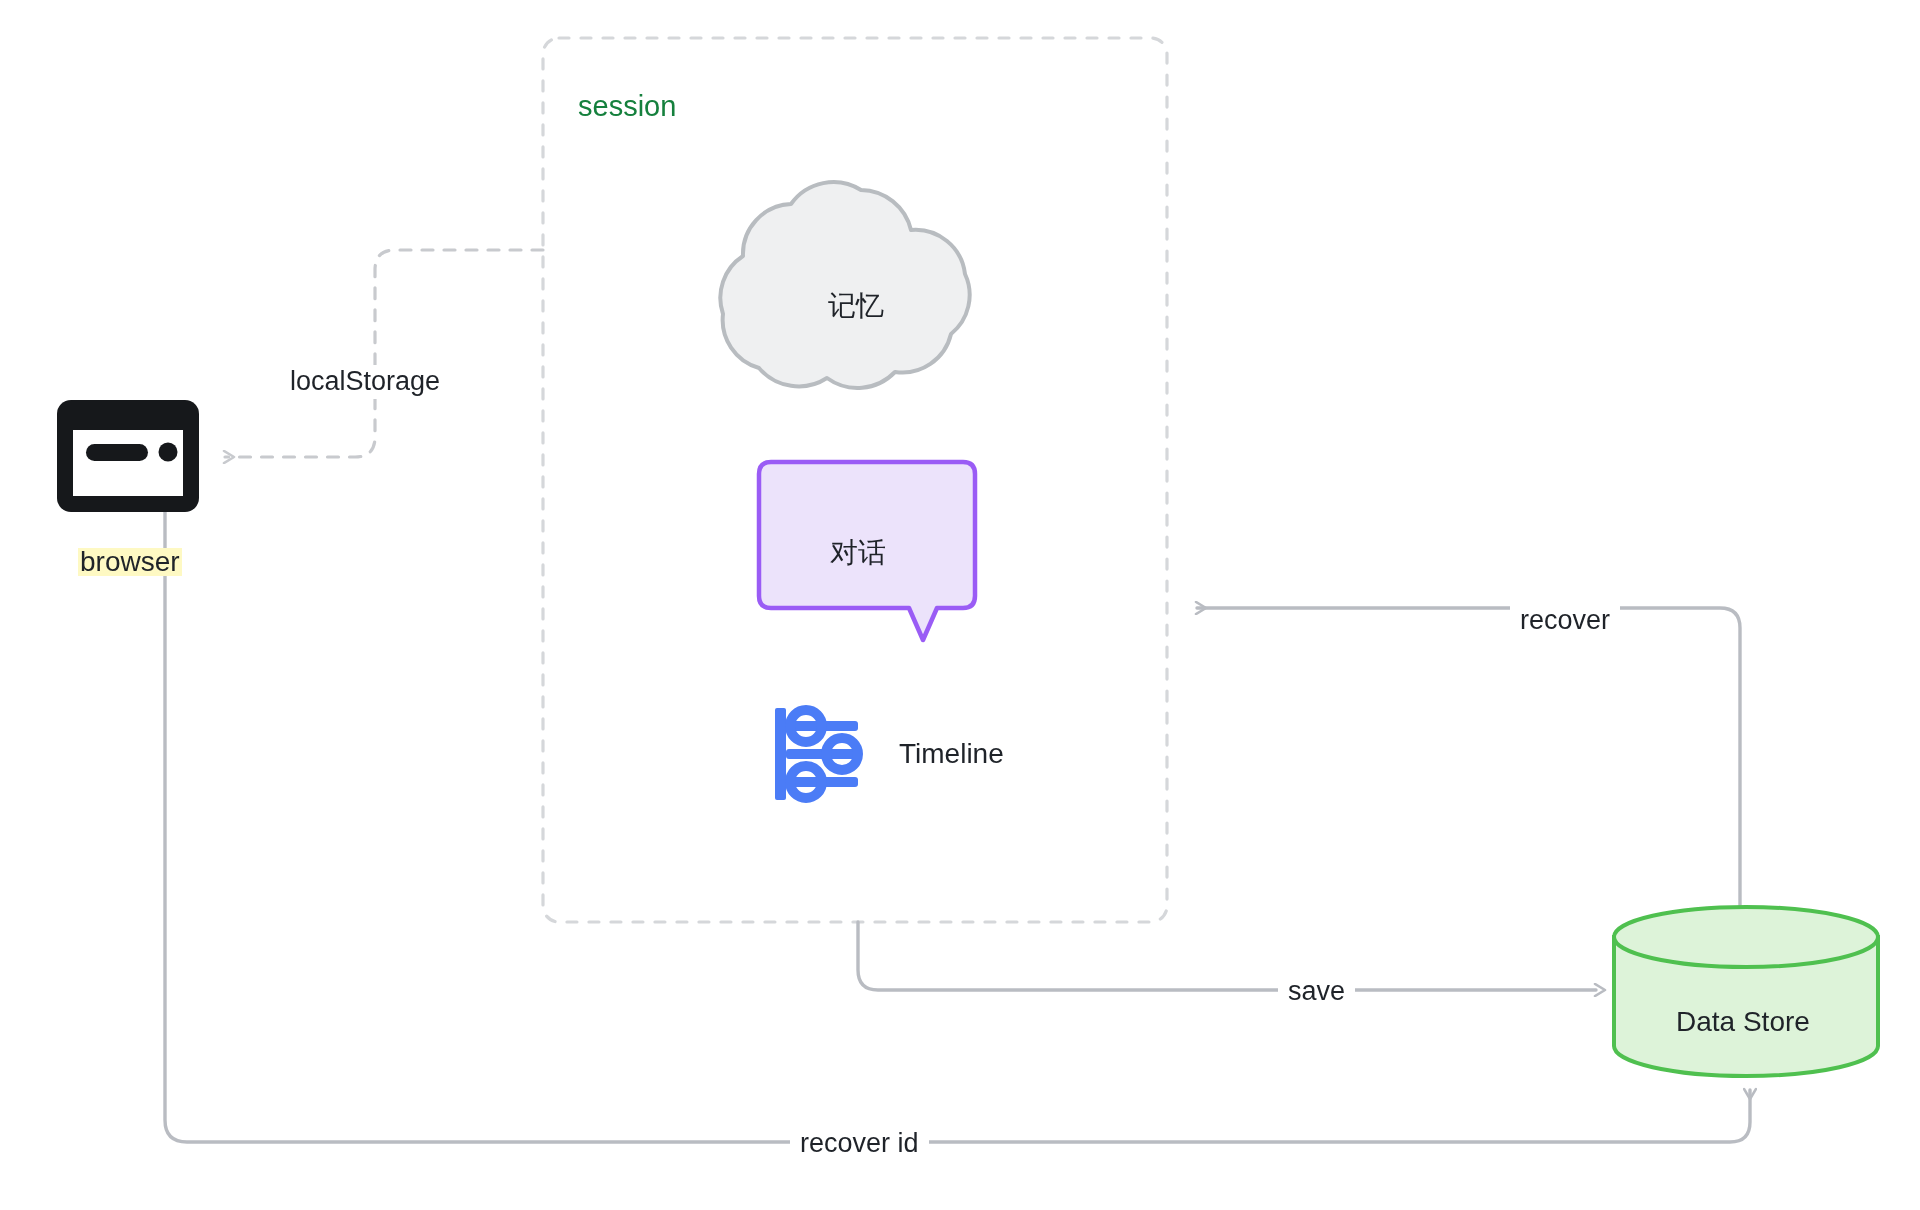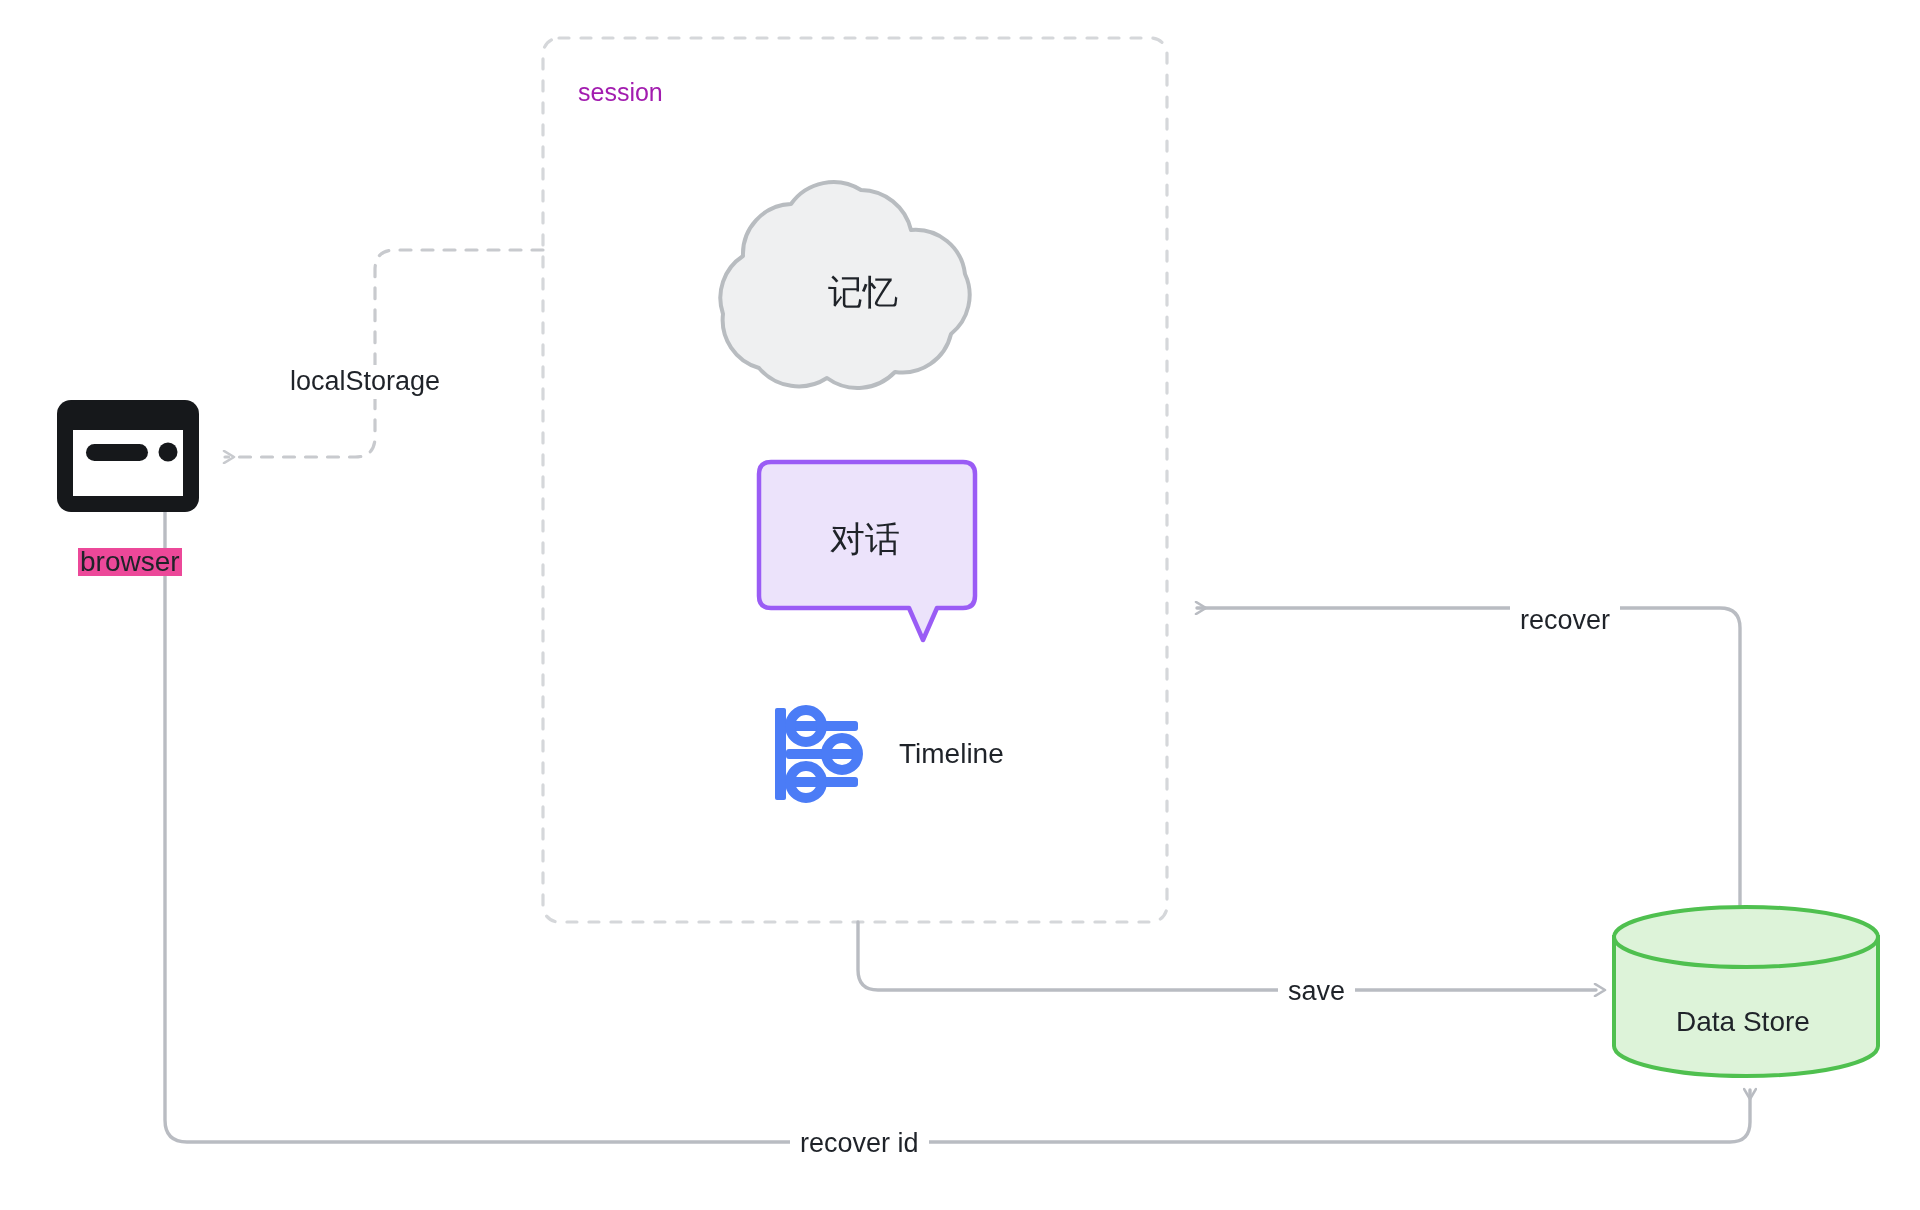--- a/index.html
+++ b/index.html
@@ -19,44 +19,46 @@
   }
   #diagram-svg {
     position: absolute;
     left: 0;
     top: 0;
     width: 1920px;
     height: 1210px;
   }
   .label {
     position: absolute;
-    color: #a21caf;
-    font-size: 25px;
+    color: #15803d;
+    font-size: 29px;
     white-space: nowrap;
     line-height: 1;
+    margin-top: 12px;
   }
   .edge-label {
     position: absolute;
     color: #1f2329;
     font-size: 27px;
     white-space: nowrap;
     background: #ffffff;
     padding: 2px 10px;
     line-height: 1.1;
   }
   .node-label {
     position: absolute;
     color: #1f2329;
     font-size: 28px;
     white-space: nowrap;
     line-height: 1;
   }
   .cn-label {
-    font-family: Liberation Serif, serif;
-    font-size: 35px;
+    font-family: Liberation Mono, monospace;
+    font-size: 28px;
+    margin-top: 19px;
   }
 </style>
 </head>
 <body>
 
 <div id="canvas">
 
   <svg id="diagram-svg" viewBox="0 0 1920 1210" xmlns="http://www.w3.org/2000/svg">
 
     <defs>
@@ -131,21 +133,21 @@
 
     <g>
       <path d="M 1614 937 L 1614 1046 a 132 30 0 0 0 264 0 L 1878 937 Z" fill="#ddf3d9" stroke="#4fc04f" stroke-width="4"></path>
       <ellipse cx="1746" cy="937" rx="132" ry="30" fill="#ddf3d9" stroke="#4fc04f" stroke-width="4"></ellipse>
     </g>
 
   </svg>
 
   <div class="label" style="left:578px; top:80px;">session</div>
 
-  <div class="node-label" style="left:78px; top:548px; background:#ec4899; padding:0 2px;">browser</div>
+  <div class="node-label" style="left:78px; top:548px; background:#fef9c3; padding:0 2px;">browser</div>
 
   <div class="node-label cn-label" style="left:828px; top:275px;">记忆</div>
 
   <div class="node-label cn-label" style="left:830px; top:522px;">对话</div>
 
   <div class="node-label" style="left:878px; top:740px;padding-left:21px;">Timeline</div>
 
   <div class="node-label" style="left:1676px; top:1008px;">Data Store</div>
 
   <div class="edge-label" style="left:280px; top:347px;margin-top:18px;">localStorage</div>

